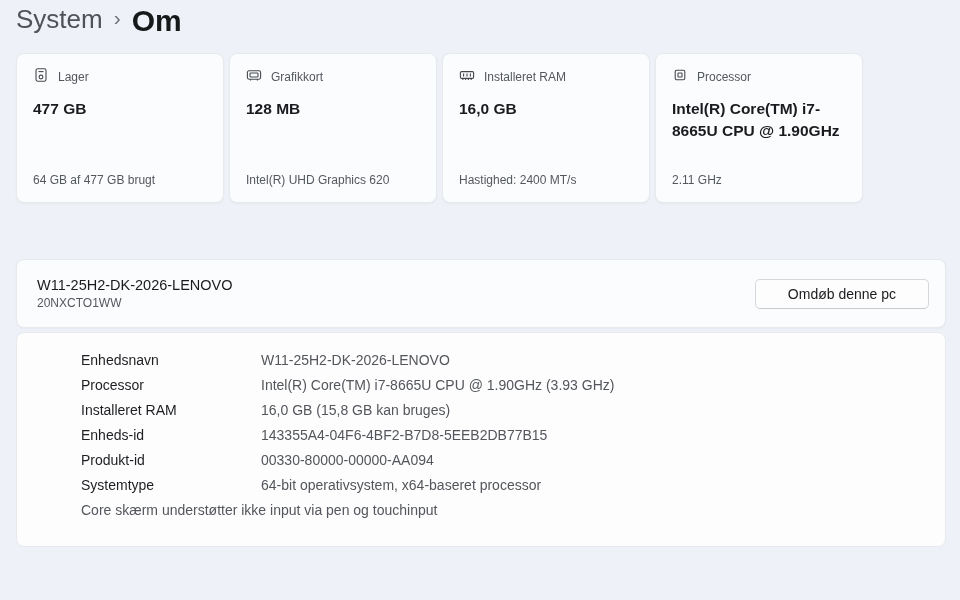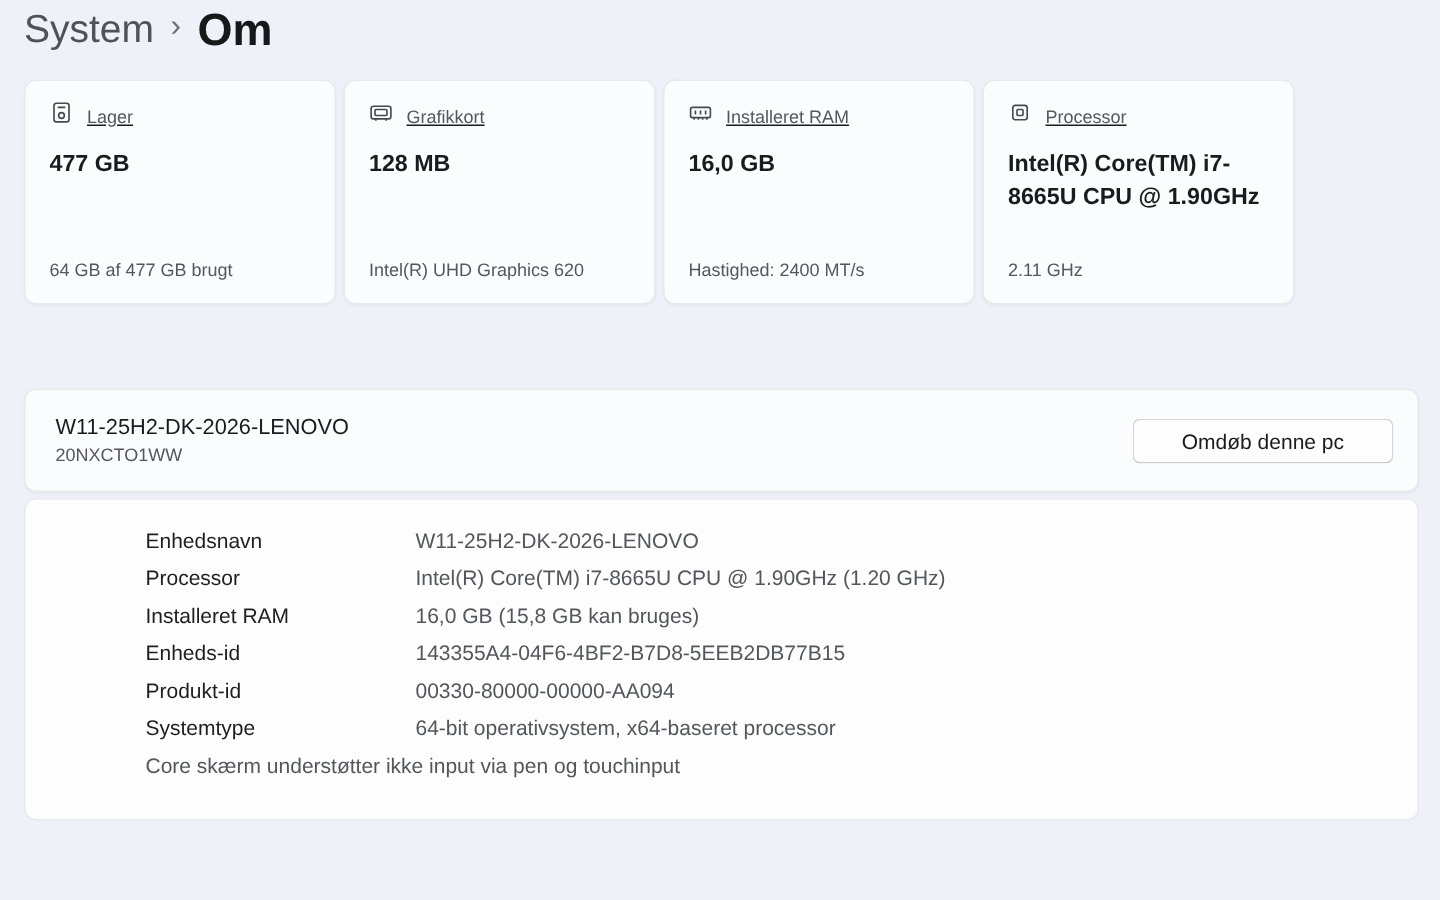--- a/index.html
+++ b/index.html
@@ -33,21 +33,21 @@
   .cards{display:flex;gap:5px;margin-top:15px;}
   .card{
     width:208px;height:150px;flex:0 0 auto;
     background:var(--card-bg);
     border:1px solid var(--card-border);
     border-radius:8px;
     box-shadow:0 1px 2px rgba(0,0,0,.04);
     padding:13px 16px 15px 16px;
     display:flex;flex-direction:column;
   }
-  .card-head{display:flex;align-items:center;gap:9px;text-decoration:underline;}
+  .card-head{display:flex;align-items:center;gap:9px;}
   .card-head svg{flex:0 0 auto;}
   .card-label{font-size:12px;color:var(--text-secondary);}
   .card-value{margin-top:11px;font-size:15.5px;font-weight:700;line-height:22px;color:var(--text-primary);}
   .card-caption{margin-top:auto;font-size:12px;color:var(--text-secondary);}
 
   
   .panel{
     width:930px;
     background:var(--card-bg);
     border:1px solid var(--card-border);
@@ -79,21 +79,21 @@
 
   .expander-content{
     margin-top:4px;
     width:930px;
     height:215px;
     background:var(--content-bg);
     border:1px solid var(--card-border);
     border-radius:8px;
     padding:14px 0 0 64px;
   }
-  .spec-row{display:flex;align-items:center;height:25px;margin-left:16px;}
+  .spec-row{display:flex;align-items:center;height:25px;}
   .spec-label{width:180px;flex:0 0 auto;font-size:14px;color:#1d1e21;}
   .spec-value{font-size:14px;color:var(--text-value);white-space:nowrap;}
 </style>
 </head>
 <body>
 
 <div class="page">
 
   <div class="breadcrumb">
     <span class="crumb-parent">System</span>
@@ -174,21 +174,21 @@
   </div>
 
 
   <div class="expander-content">
     <div class="spec-row">
       <span class="spec-label">Enhedsnavn</span>
       <span class="spec-value">W11-25H2-DK-2026-LENOVO</span>
     </div>
     <div class="spec-row">
       <span class="spec-label">Processor</span>
-      <span class="spec-value">Intel(R) Core(TM) i7-8665U CPU @ 1.90GHz (1.20 GHz)</span>
+      <span class="spec-value">Intel(R) Core(TM) i7-8665U CPU @ 1.90GHz (3.93 GHz)</span>
     </div>
     <div class="spec-row">
       <span class="spec-label">Installeret RAM</span>
       <span class="spec-value">16,0 GB (15,8 GB kan bruges)</span>
     </div>
     <div class="spec-row">
       <span class="spec-label">Enheds-id</span>
       <span class="spec-value">143355A4-04F6-4BF2-B7D8-5EEB2DB77B15</span>
     </div>
     <div class="spec-row">

